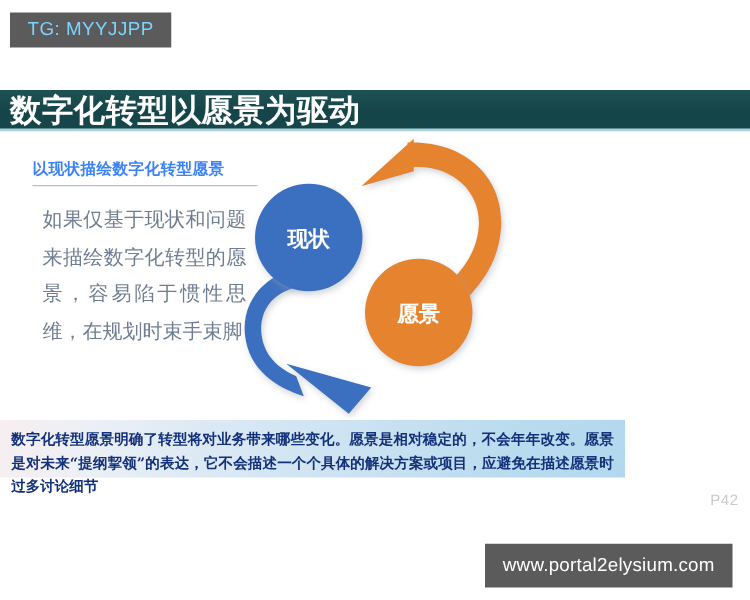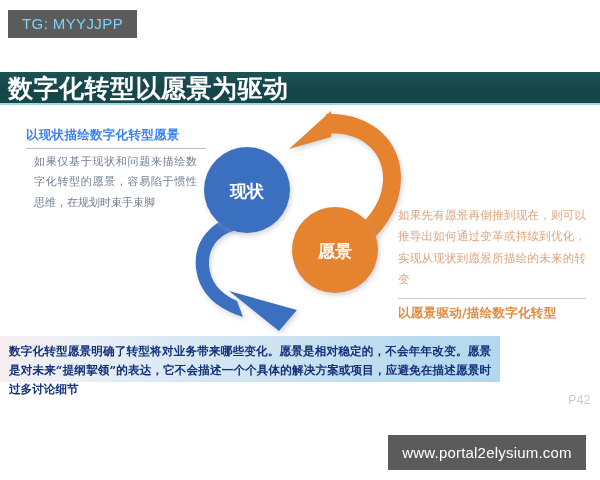--- a/index.html
+++ b/index.html
@@ -77,24 +77,24 @@
     white-space: nowrap;
     font-family: "DejaVu Sans", "Liberation Sans", sans-serif;
   }
   #left-block .rule {
     margin-top: 4px;
     height: 1px;
     background: #b9bfca;
     width: 180px;
   }
   #left-block .col-body {
-    margin-top: 2px;
+    margin-top: 13px;
     margin-left: 8px;
     color: #6f7d92;
-    font-size: 11px;
+    font-size: 16px;
     line-height: 1.85;
     width: 163px;
     text-align: justify;
     font-family: Liberation Serif, serif;
   }
 
   
   #right-block {
     position: absolute;
     left: 398px;
@@ -249,25 +249,20 @@
         <text class="node-label" x="62" y="92" text-anchor="middle">现状</text>
       </g>
 
       <g>
         <circle cx="150" cy="145" r="43" fill="#e6832f" filter="url(#softshadow)"></circle>
         <text class="node-label" x="150" y="152" text-anchor="middle">愿景</text>
       </g>
     </svg>
   </div>
 
-  <div id="right-block">
-    <div class="col-body">如果先有愿景再倒推到现在，则可以推导出如何通过变革或持续到优化，实现从现状到愿景所描绘的未来的转变</div>
-    <div class="rule"></div>
-    <div class="col-heading">以愿景驱动/描绘数字化转型</div>
-  </div>
 
 </div>
 
 <div id="summary-banner">
   <div class="banner-text">数字化转型愿景明确了转型将对业务带来哪些变化。愿景是相对稳定的，不会年年改变。愿景是对未来“提纲挈领”的表达，它不会描述一个个具体的解决方案或项目，应避免在描述愿景时过多讨论细节</div>
 </div>
 
 <div id="page-number">P42</div>
 
 <div id="watermark">

